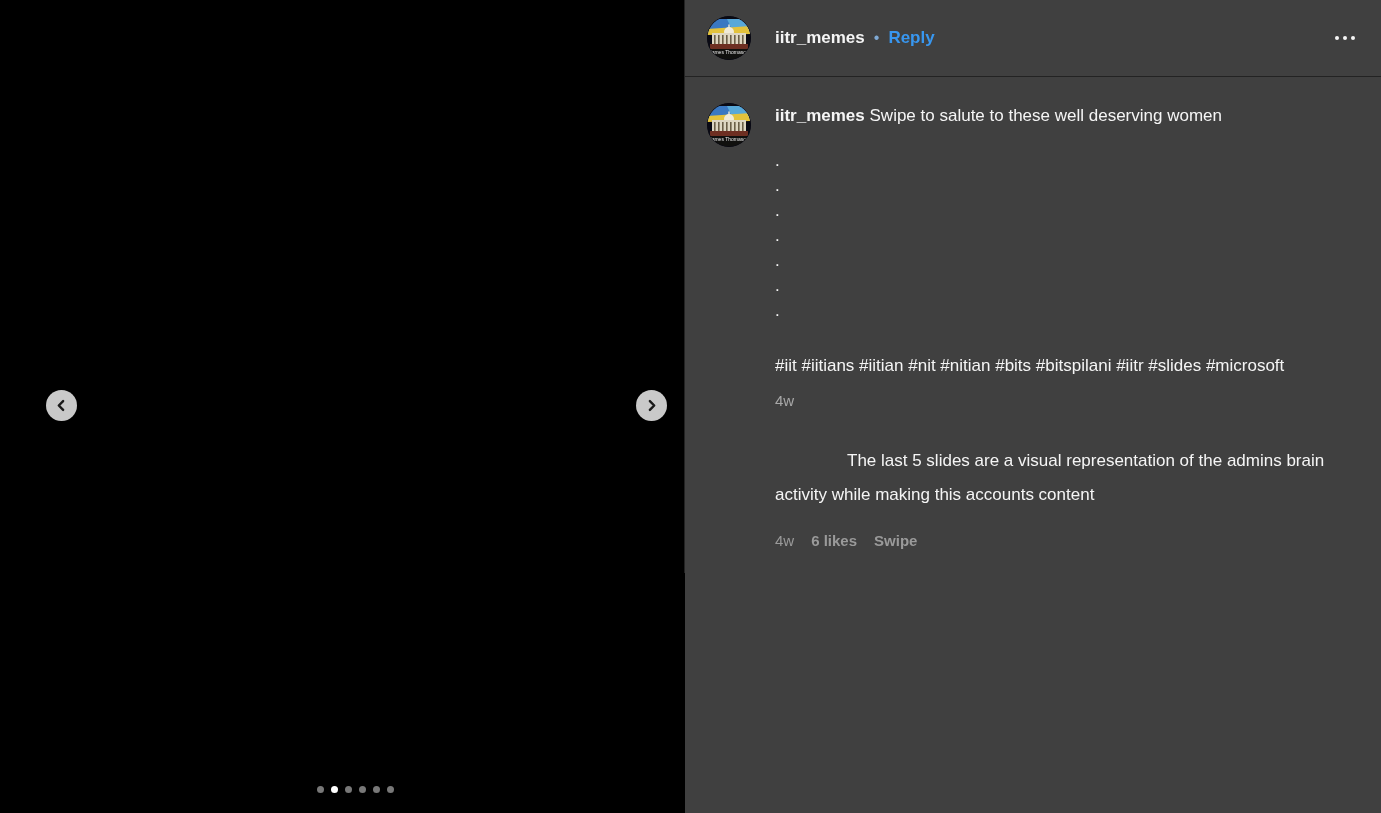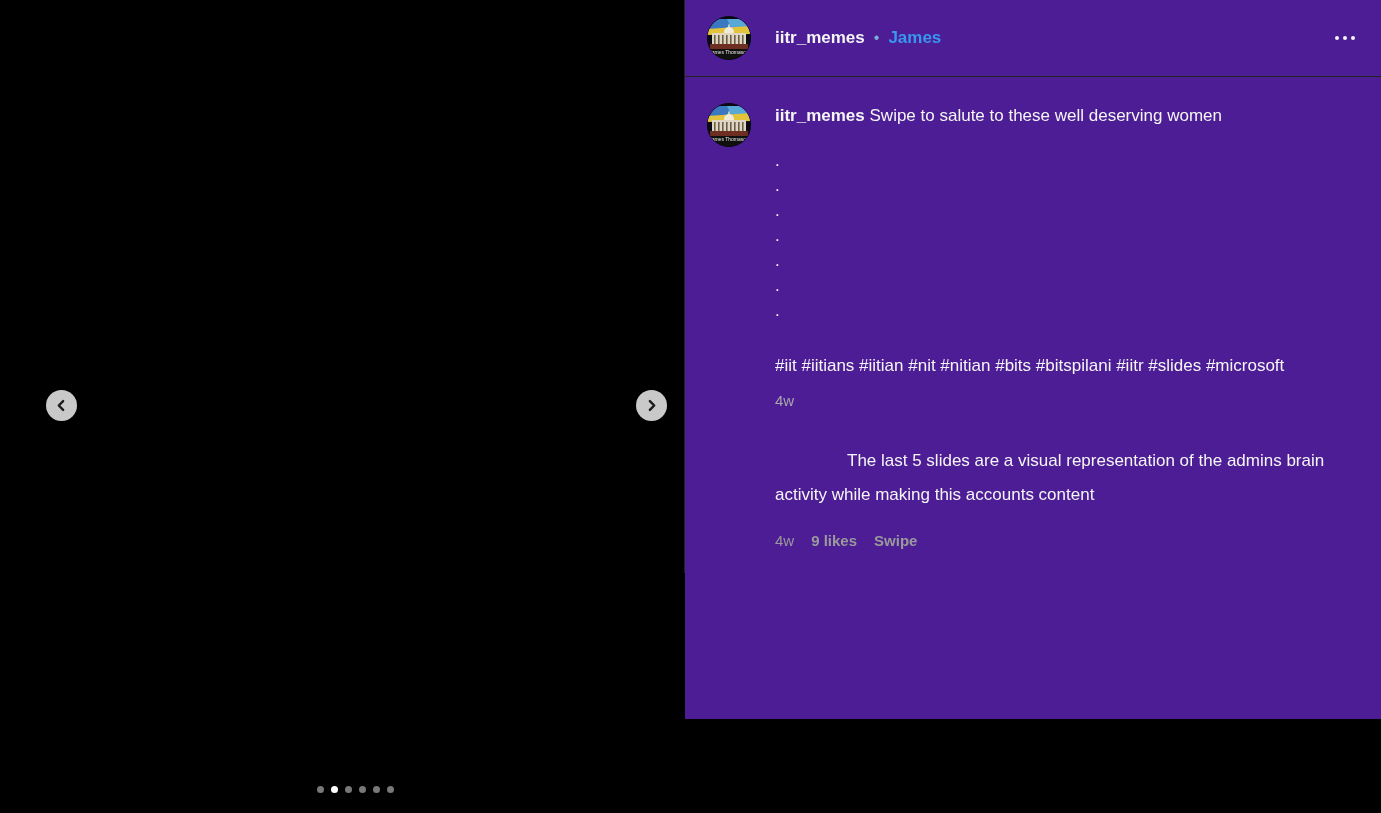--- a/index.html
+++ b/index.html
@@ -43,22 +43,22 @@
   
   .v-divider {
     position: absolute; left: 684px; top: 0;
     width: 1px; height: 573px;
     background: #232323;
   }
 
   
   .right-pane {
     position: absolute; left: 685px; top: 0;
-    width: 696px; height: 719px;
-    background: #4c1d95;
+    width: 696px; height: 813px;
+    background: #404040;
   }
   .post-header {
     height: 77px;
     display: flex; align-items: center;
     padding: 0 24px 0 22px;
     border-bottom: 1px solid #232323;
   }
   .avatar {
     width: 44px; height: 44px; border-radius: 50%;
     flex: none; overflow: hidden; cursor: pointer;
@@ -169,21 +169,21 @@
               <rect x="35" y="19" width="1.6" height="9"></rect>
           </g>
           <rect x="3" y="28" width="38" height="5" fill="#6e2f22"></rect>
           <rect x="0" y="33" width="44" height="11" fill="#10100e"></rect>
           <text x="22" y="37.5" font-size="5" fill="#e8e8e8" text-anchor="middle" font-family="Liberation Sans, sans-serif">James Thomason</text>
         </g>
       </svg>
     </span>
     <span class="header-username">iitr_memes</span>
     <span class="header-sep">•</span>
-    <button class="follow-btn">James</button>
+    <button class="follow-btn">Reply</button>
     <button class="more-btn">
       <span style="display:flex;gap:4px;">
         <span class="more-dot"></span>
           <span class="more-dot"></span>
           <span class="more-dot"></span>
       </span>
     </button>
   </div>
 
   <div class="post-body">
@@ -235,20 +235,20 @@
         <p class="caption-time">4w</p>
       </div>
     </div>
 
     <div class="comment-row">
       <div class="comment-spacer"></div>
       <div class="comment-col">
         <p class="comment-text">The last 5 slides are a visual representation of the admins brain activity while making this accounts content</p>
         <div class="comment-meta">
           <span class="meta-time">4w</span>
-          <span class="meta-likes">9 likes</span>
+          <span class="meta-likes">6 likes</span>
           <span class="meta-reply">Swipe</span>
         </div>
       </div>
     </div>
 
   </div>
 </div>
 
 </body></html>

